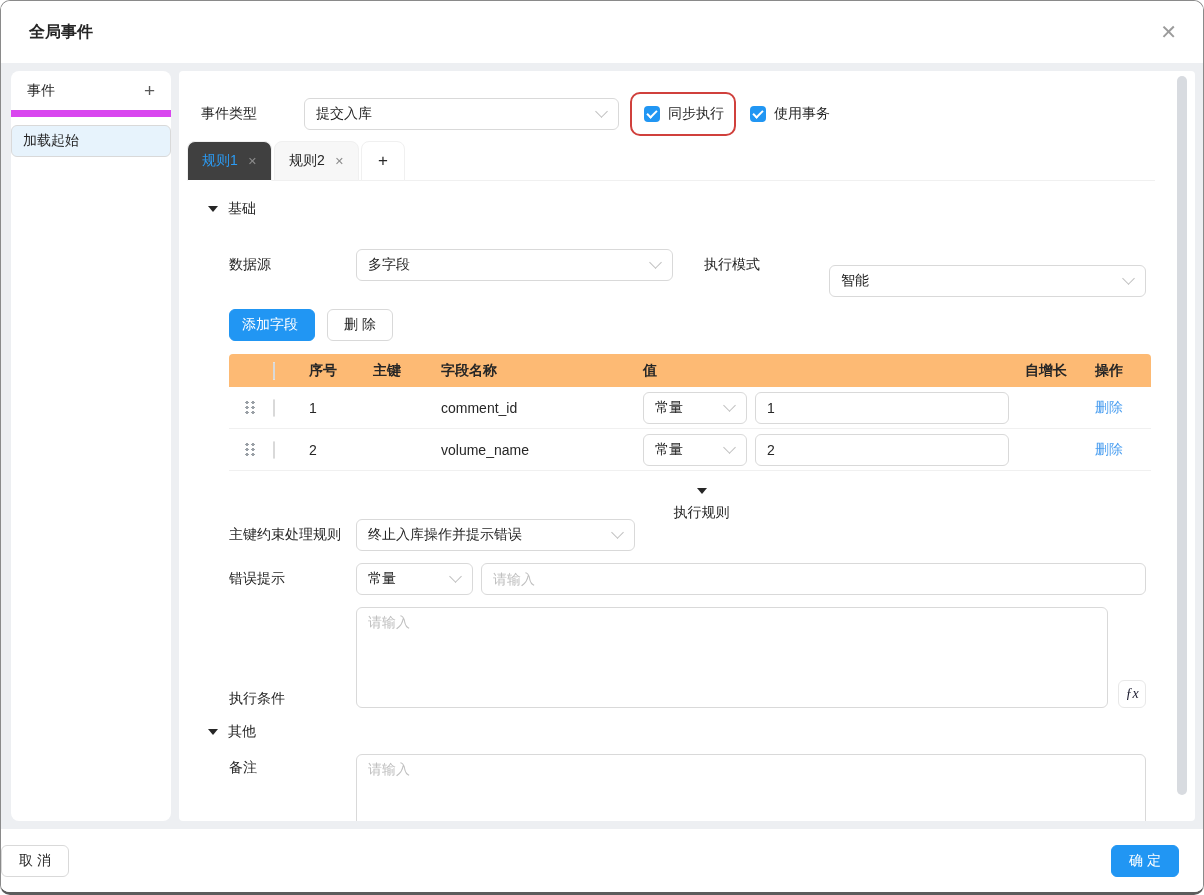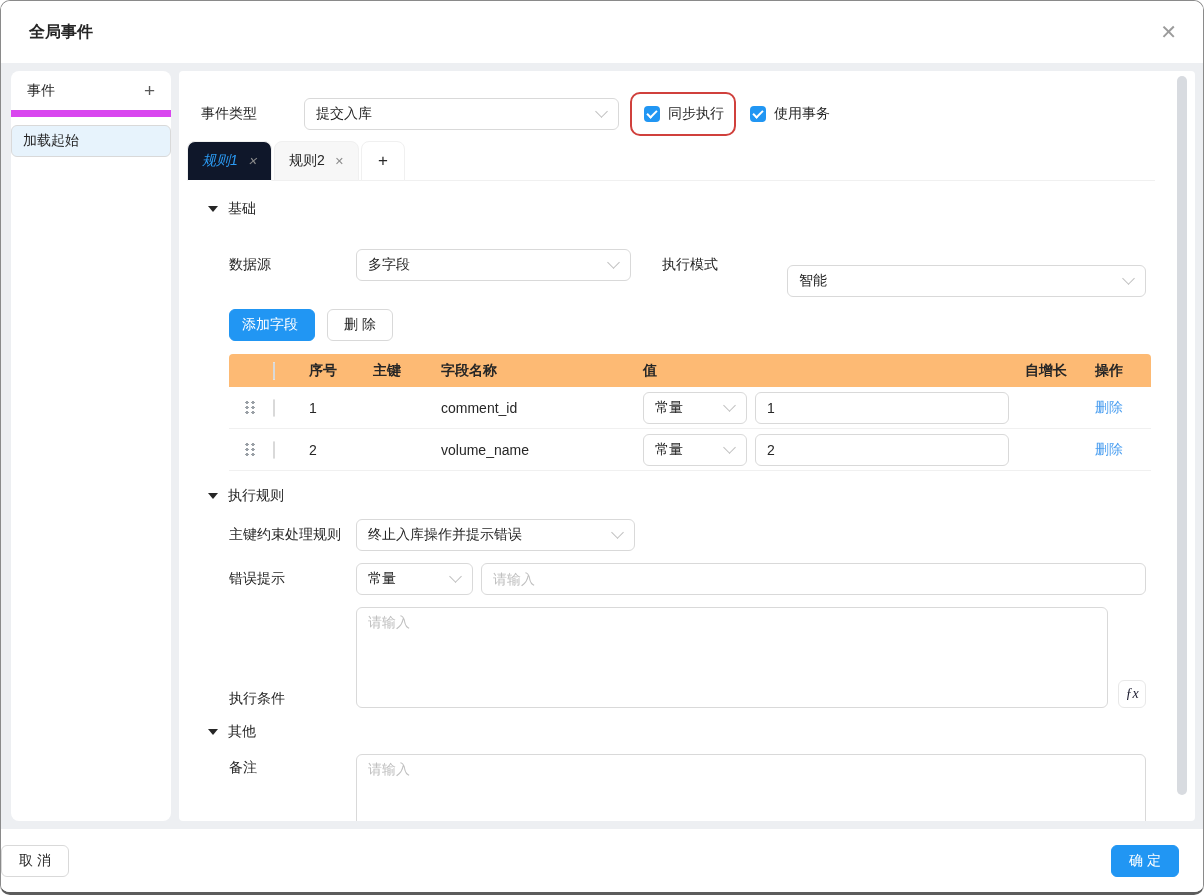--- a/index.html
+++ b/index.html
@@ -57,35 +57,35 @@
   .cb-item { display:flex; align-items:center; gap:8px; position:relative; }
   .cb-item.first { margin-left:25px; }
   .cb-item + .cb-item { margin-left:26px; }
   .red-ann { position:absolute; left:-14px; right:-12px; top:-13px; bottom:-13px;
              border:2px solid #d0403c; border-radius:10px; pointer-events:none; }
 
   
   .tabs { margin:11px 40px 0 8px; display:flex; align-items:flex-end; border-bottom:1px solid #f0f0f0; }
   .tab { height:40px; display:flex; align-items:center; gap:10px; padding:0 14px; border:1px solid #f0f0f0;
          border-radius:8px 8px 0 0; margin-bottom:-1px; cursor:pointer; background:#f7f7f7; }
-  .tab.active { background:#0f172a; border-bottom-color:#fff; color:#2b9bf4;font-style:italic; }
+  .tab.active { background:#404040; border-bottom-color:#fff; color:#2b9bf4; }
   .tab + .tab, .tab-add { margin-left:2px; }
   .tab-x { font-size:11px; color:#8c8c8c; cursor:pointer; }
   .tab-add { height:40px; width:44px; display:flex; align-items:center; justify-content:center; margin-bottom:-1px;
              border:1px solid #f0f0f0; border-radius:8px 8px 0 0; background:#fff; font-size:17px; color:#262626; cursor:pointer; }
 
   
   .sec-title { display:flex; align-items:center; gap:10px; margin:20px 0 0 29px; height:16px; cursor:pointer; }
   .caret { width:0; height:0; border-left:5px solid transparent; border-right:5px solid transparent;
            border-top:6px solid #262626; flex:none; }
   .form-row { display:flex; align-items:center; margin:12px 49px 0 50px; }
   .form-row .lbl { width:127px; flex:none; }
   .mt16 { margin-top:16px; } .mt15 { margin-top:15px; } .mt14 { margin-top:14px; }
 
-  .row-ds .sel-left { width:275px; flex:none;font-family:Liberation Serif, serif; }
+  .row-ds .sel-left { width:317px; flex:none;font-family:Liberation Serif, serif; }
   .row-ds .lbl2 { width:125px; flex:none; margin-left:31px; }
   .row-ds .sel-right { flex:1;margin-top:32px; }
 
   .btn { height:32px; border-radius:6px; display:inline-flex; align-items:center; justify-content:center;
          padding:0 16px; font-size:14px; cursor:pointer; border:1px solid #d9d9d9; background:#fff; }
   .btn.primary { background:#2196f3; border-color:#2196f3; color:#fff;padding-left:12px; }
   .btn-row { display:flex; gap:12px; margin:12px 0 0 50px; }
 
   
   .tbl { margin:13px 44px 0 50px; }
@@ -241,21 +241,21 @@
               <span>常量</span>
               <span class="chev"></span>
             </span>
             <input class="txt-input" value="2" style="">
           </span>
           <span class="c-auto"><span class="switch sm off"><span class="knob"></span></span></span>
           <span class="c-op"><span class="link">删除</span></span>
         </div>
       </div>
 
-      <div class="sec-title" style="margin-top:17px;">
+      <div class="sec-title" style="margin-top:17px;flex-direction:column;">
         <span class="caret"></span>
         <span>执行规则</span>
       </div>
 
       <div class="form-row row-pk mt15">
         <span class="lbl">主键约束处理规则</span>
         <div class="sel">
           <span>终止入库操作并提示错误</span>
           <span class="chev"></span>
         </div>

